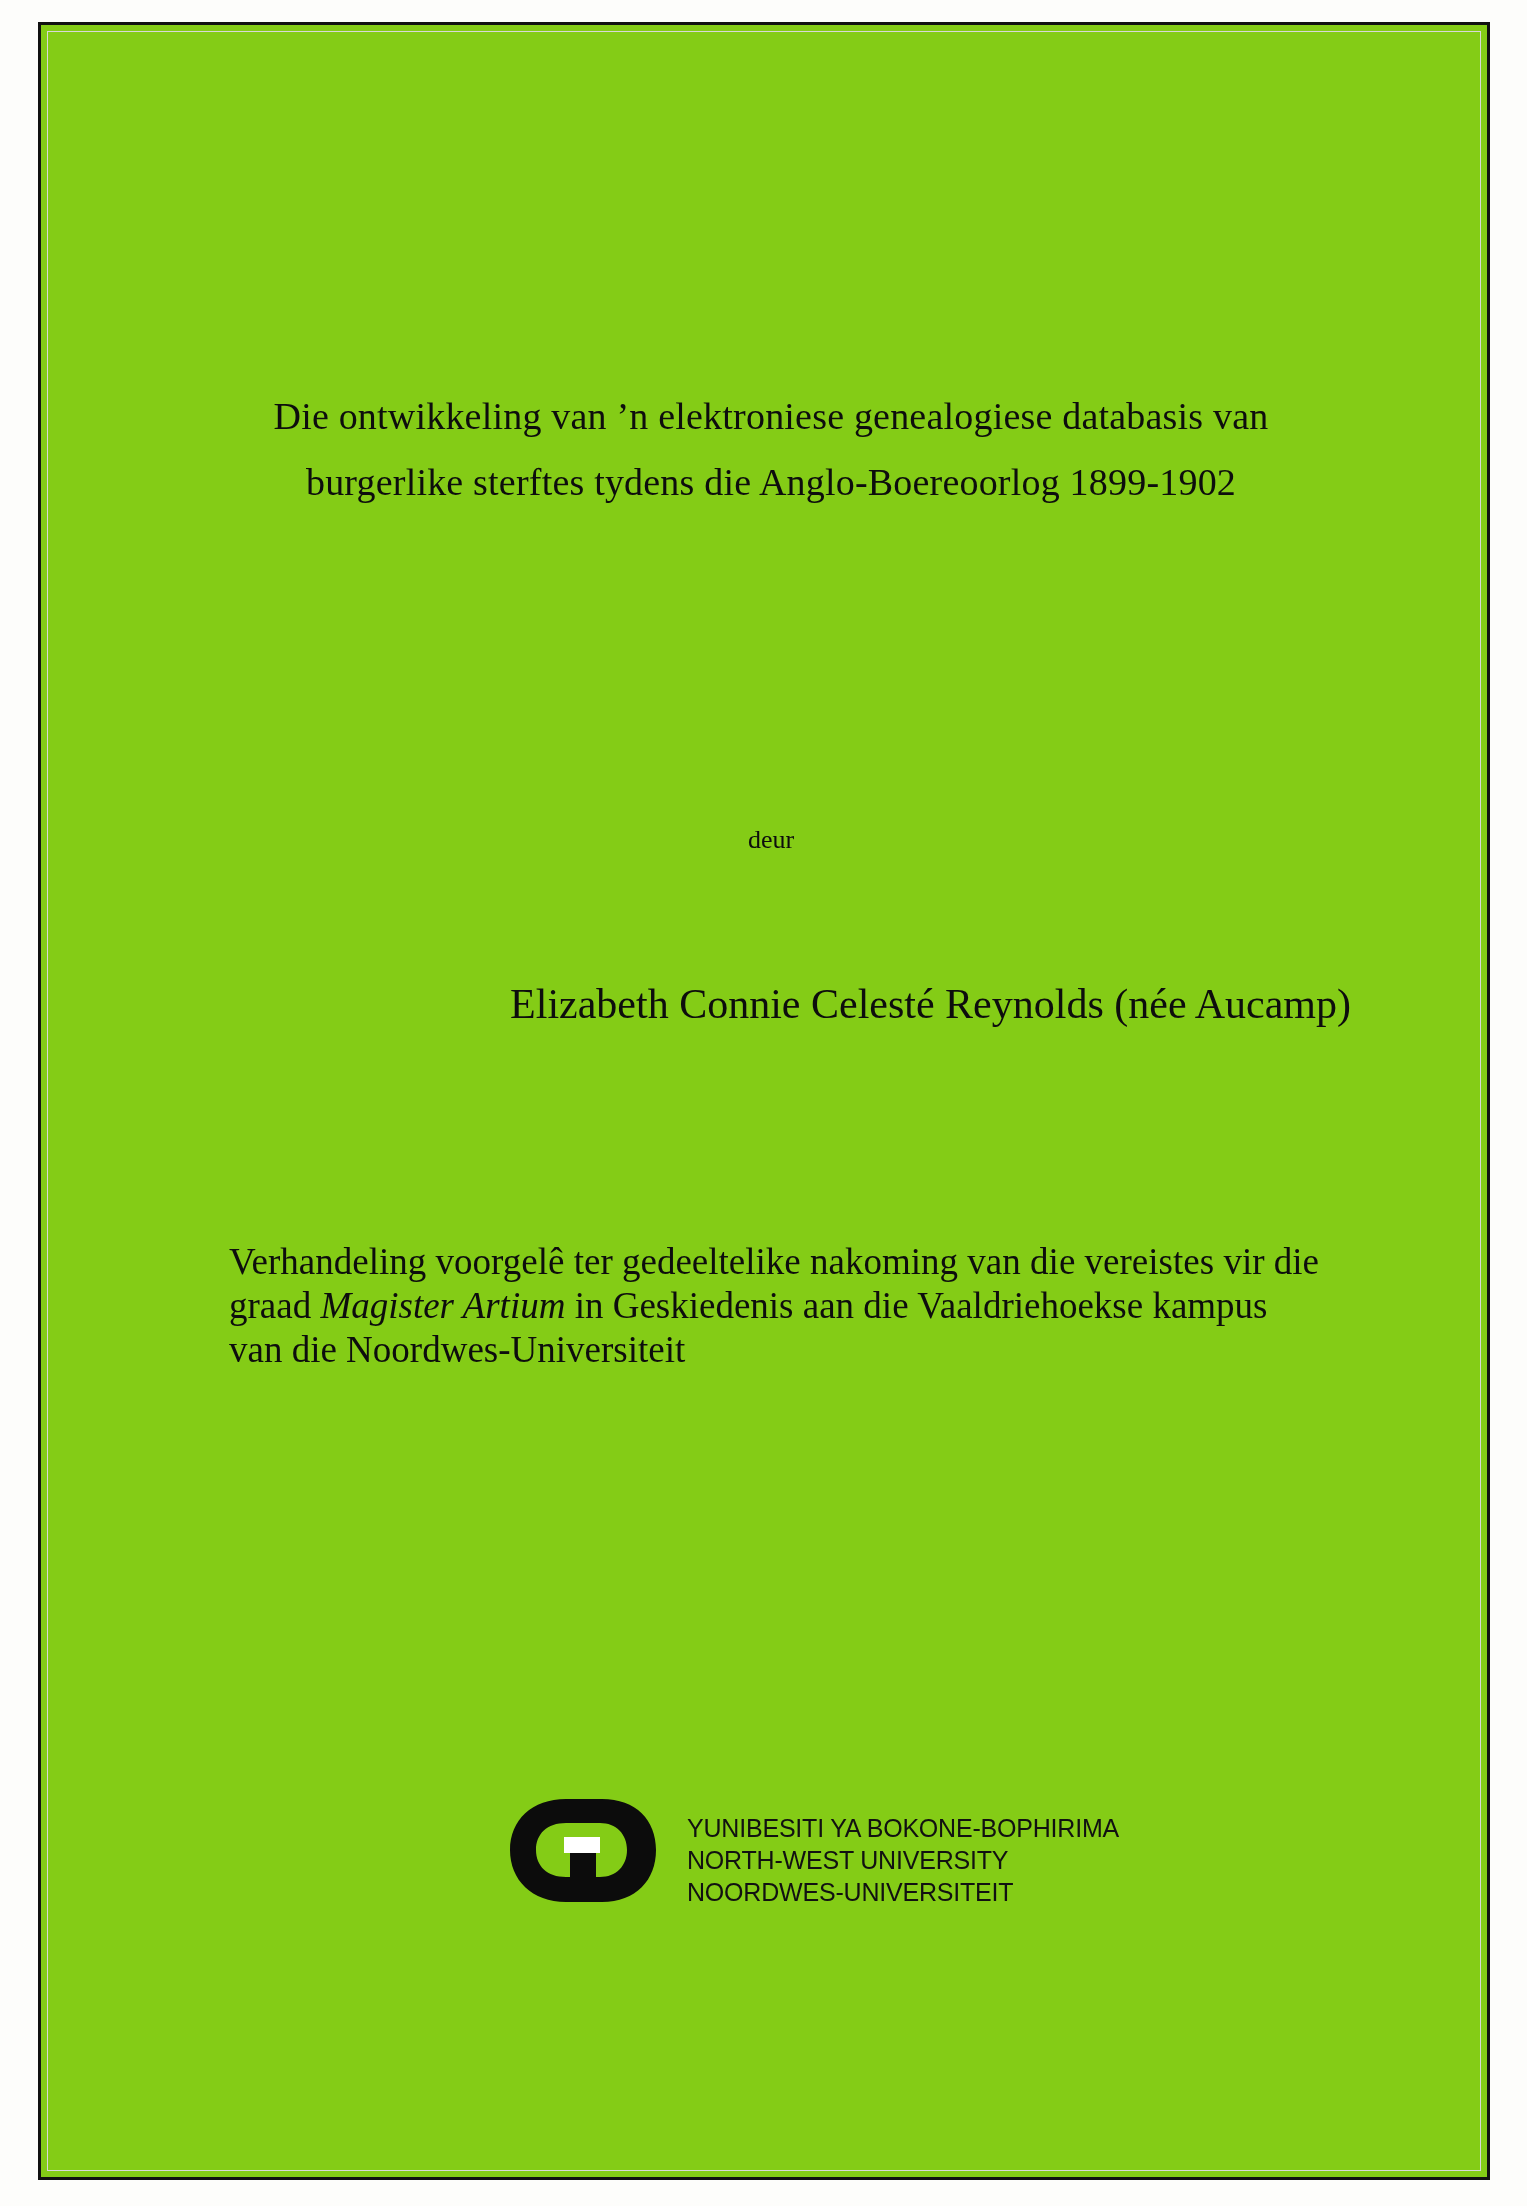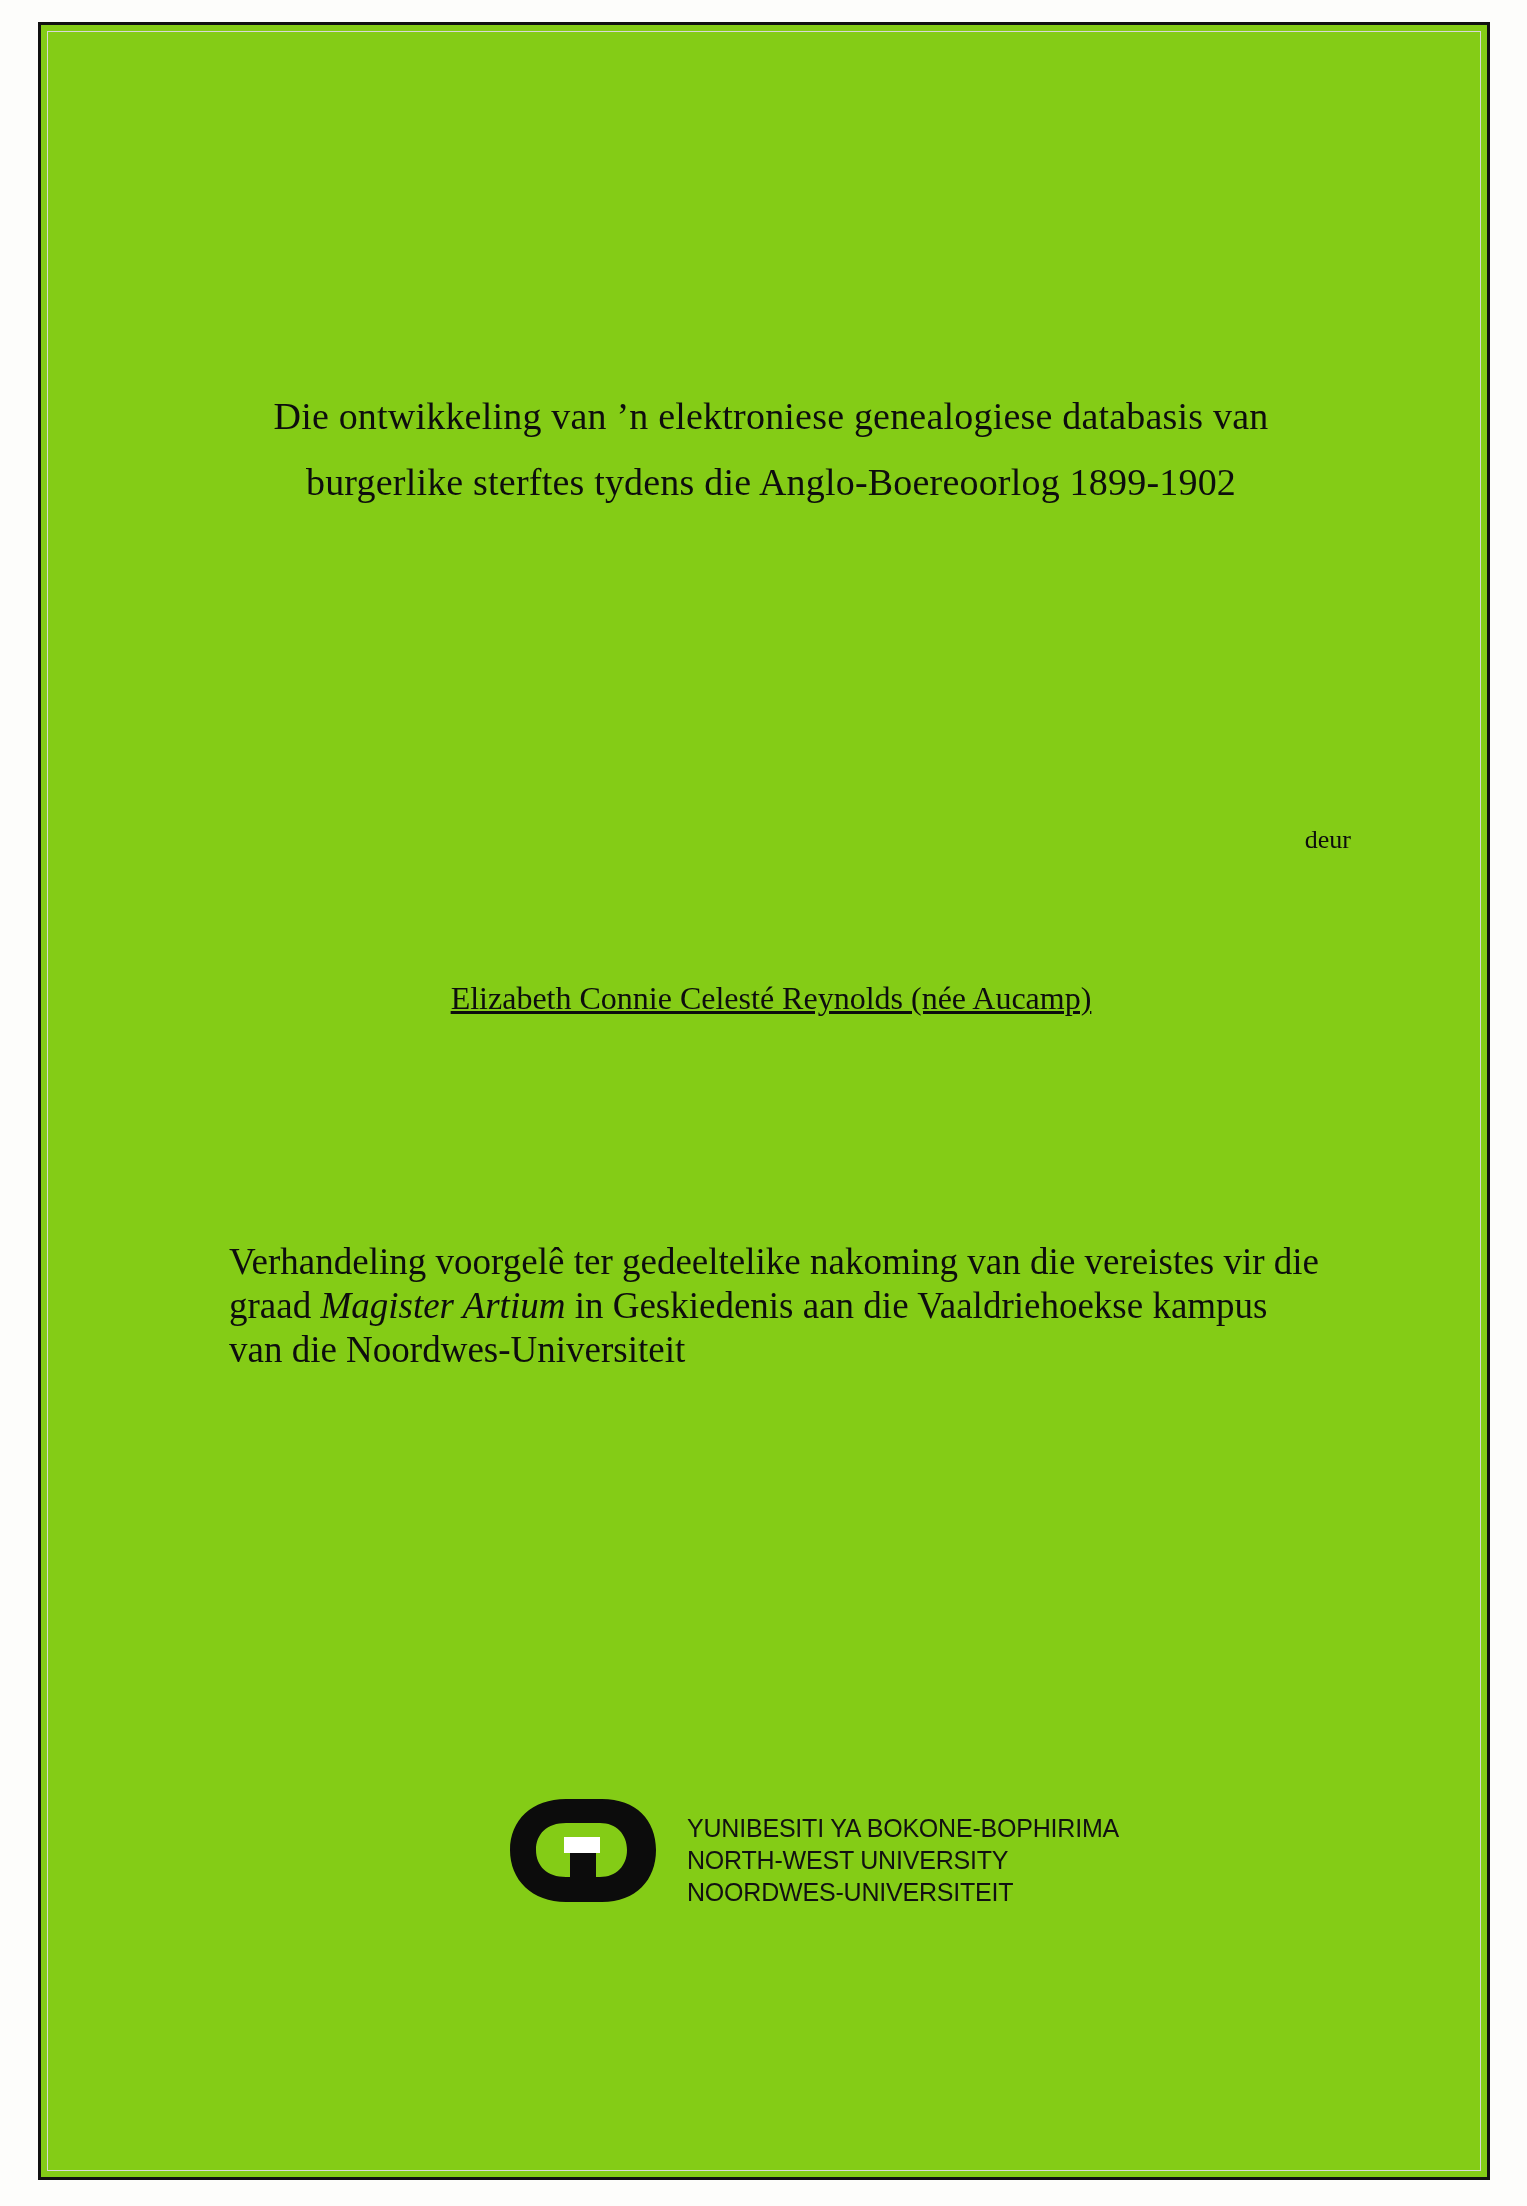--- a/index.html
+++ b/index.html
@@ -63,32 +63,31 @@
     font-size: 38px;
     line-height: 66px;
     letter-spacing: 0.2px;
   }
 
   .deur {
     position: absolute;
     top: 800px;
     left: 0;
     width: 1160px;
-    text-align: right;
+    text-align: center;
     font-size: 26px;
   }
 
   .author {
     position: absolute;
     top: 955px;
     left: 0;
     width: 1160px;
-    text-align: center;
-    font-size: 32px;
-    text-decoration: underline;
+    text-align: right;
+    font-size: 42px;
   }
 
   .statement {
     position: absolute;
     top: 1215px;
     left: 38px;
     width: 1090px;
     font-size: 37px;
     line-height: 44px;
   }

